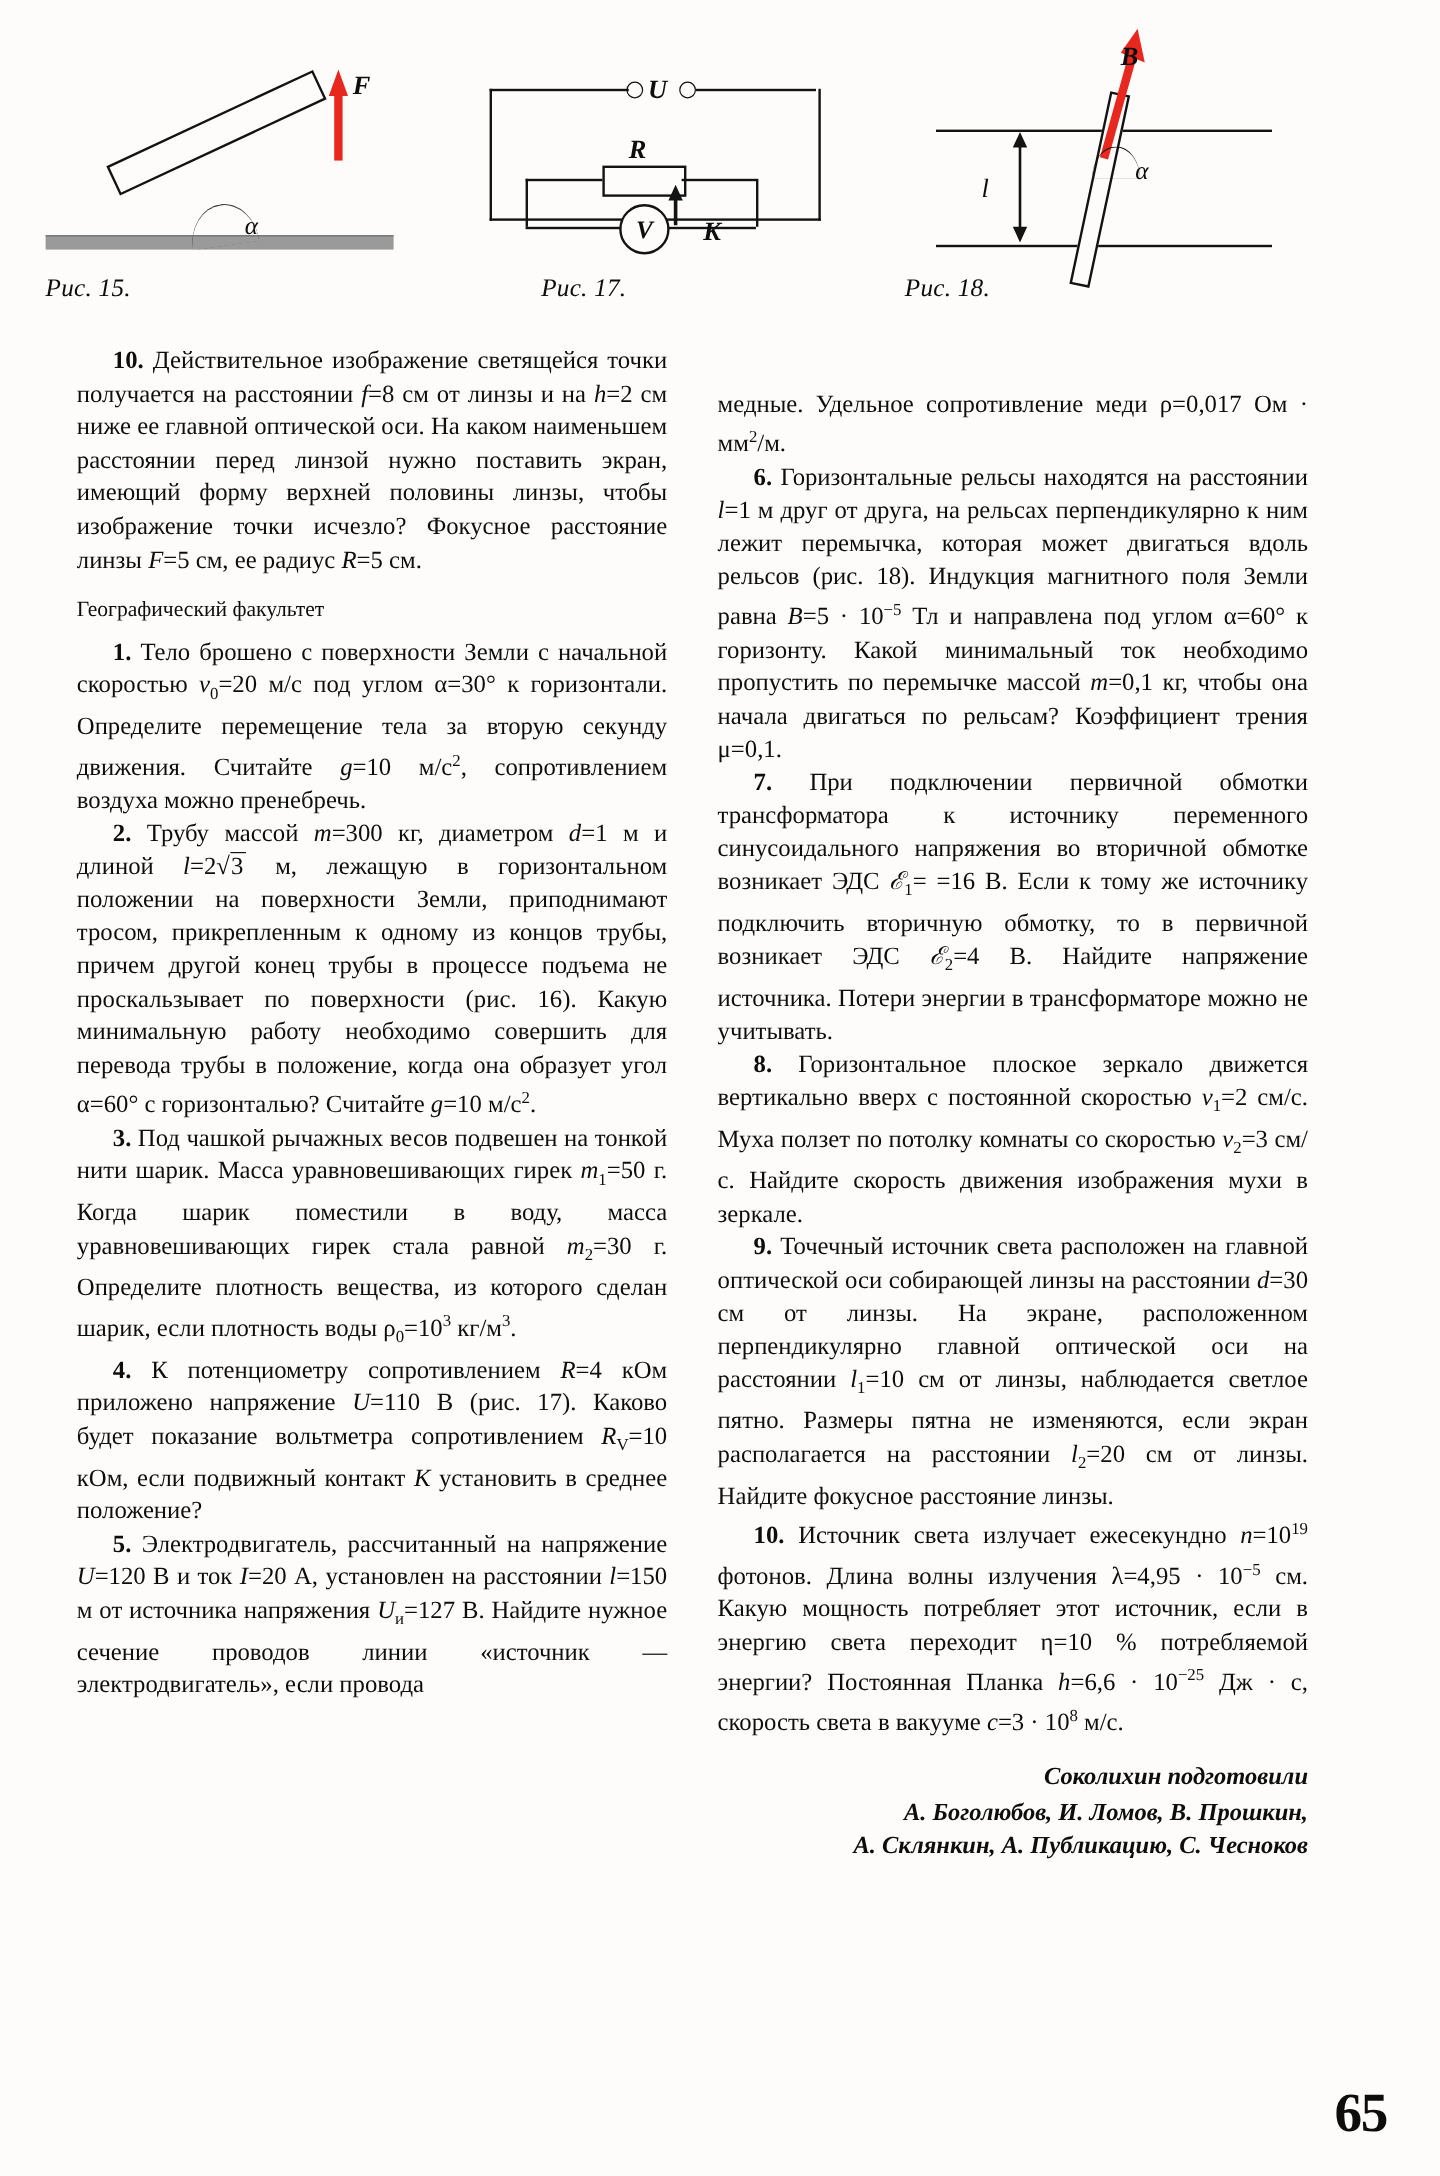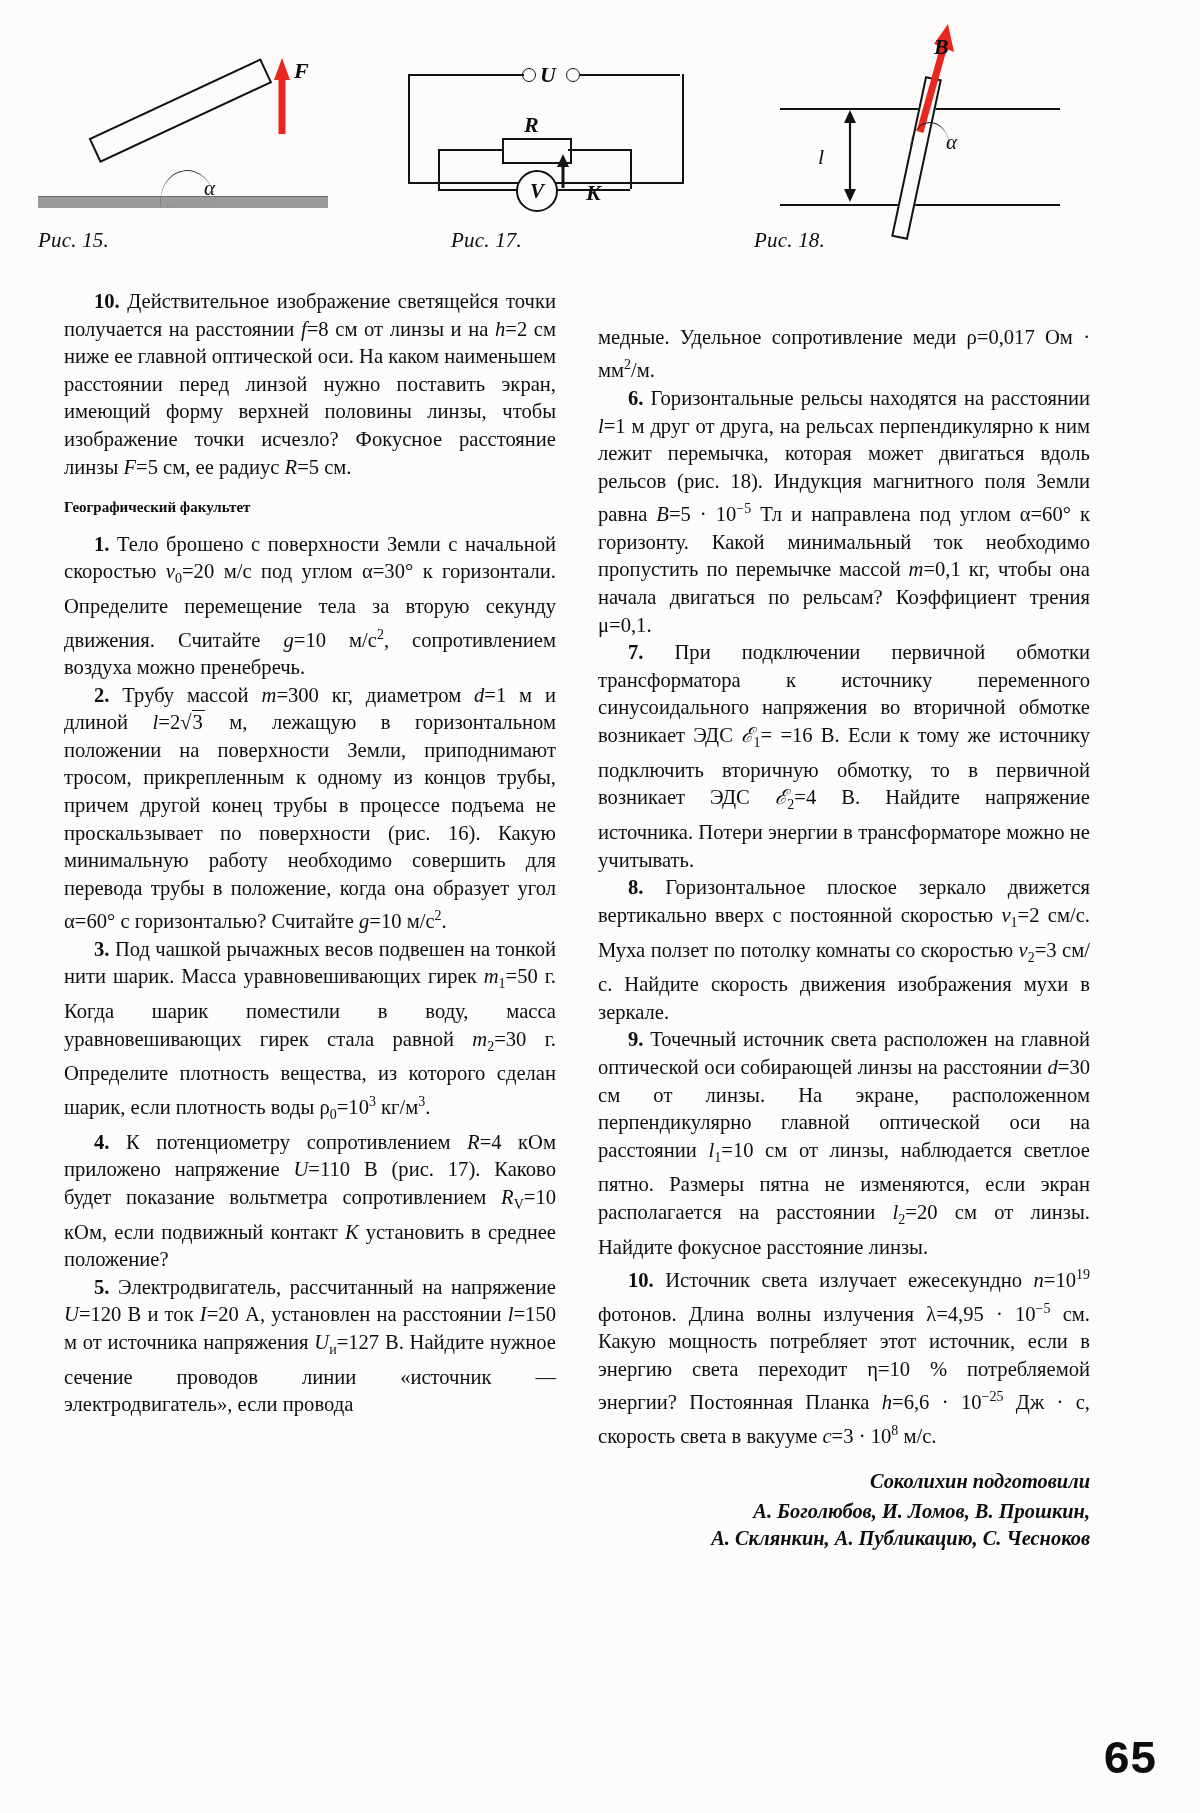--- a/index.html
+++ b/index.html
@@ -148,22 +148,22 @@
 
   p.para{
     margin:0 0 0 0;
     text-indent:30px;
     text-align:justify;
     hyphens:auto;
   }
   .num{font-weight:bold;}
   h3.section{
     margin:13px 0 9px 0;
-    font-size:15px;
-    font-weight:bold;
+    font-size:18px;
+    font-weight:normal;
     text-indent:0;
   }
   i{font-style:italic;}
   sub{font-size:.68em;}
   sup{font-size:.68em;}
 
   .signature{
     margin-top:16px;
     text-align:right;
     font-style:italic;
@@ -177,21 +177,21 @@
     font-weight:bold;
     font-size:20.4px;
     margin-top:18px;
   }
 
   .pagenum{
     position:absolute;
     right:44px;bottom:26px;
     font-size:46px;
     font-weight:bold;
-    font-family:Liberation Mono, monospace;
+    font-family:Liberation Serif, serif;
     letter-spacing:-1px;
   }
 
   .sqrt{
     border-top:1.2px solid #131313;
     padding:0 2px 0 1px;
   }
   .frac-inline{white-space:nowrap;}
 </style>
 </head>

